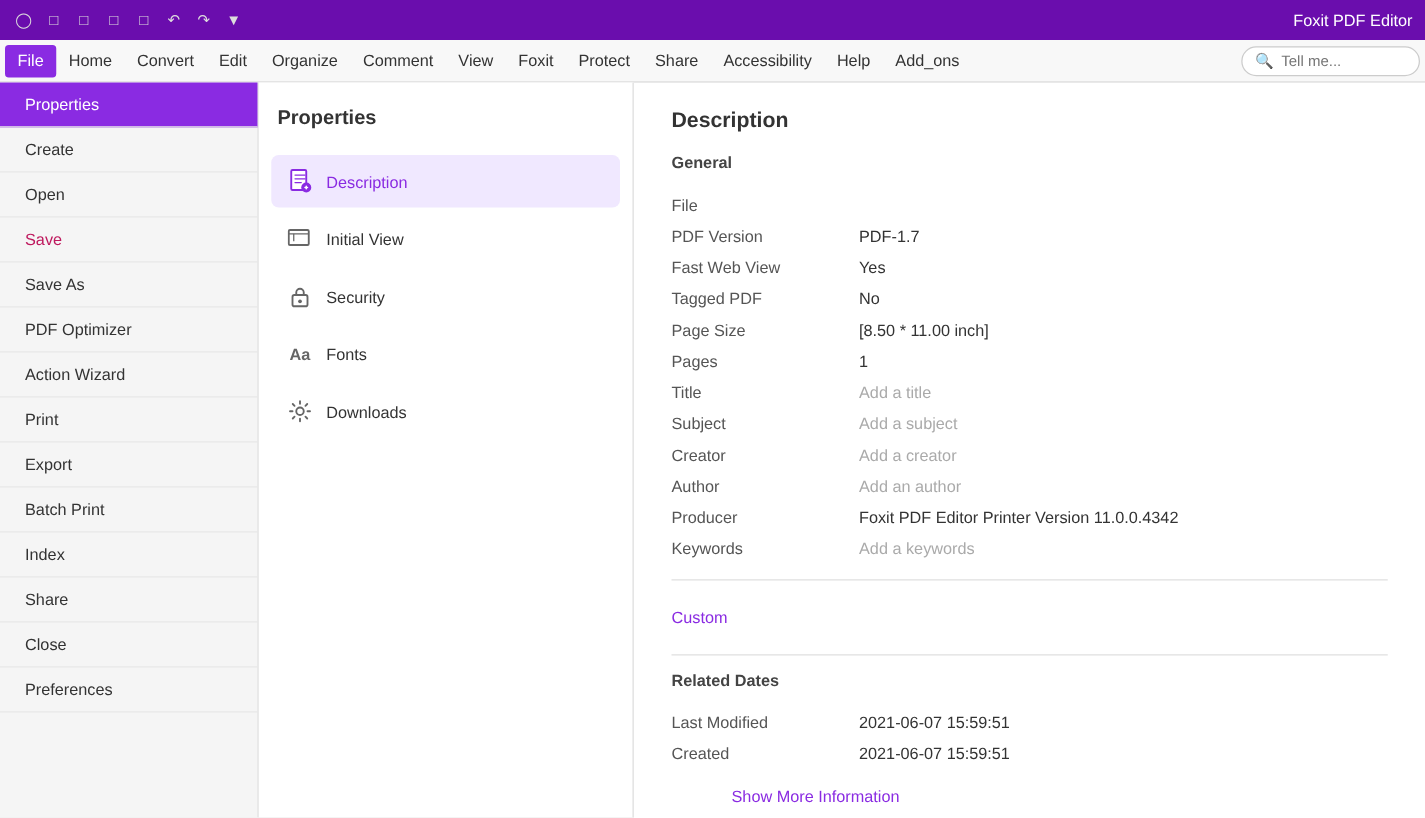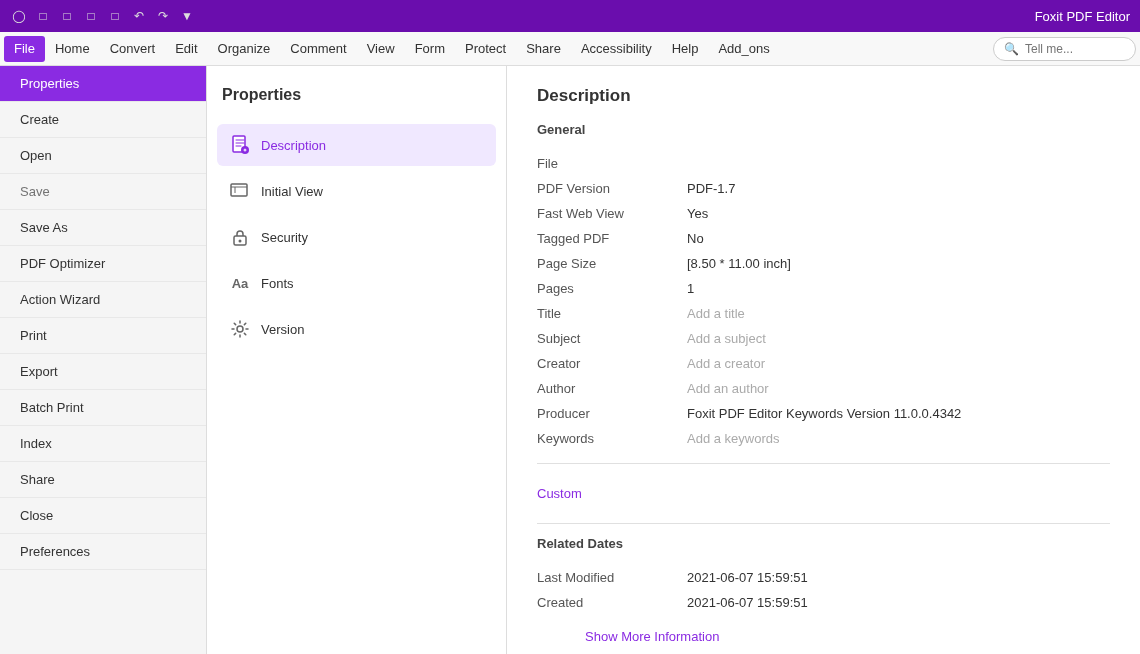--- a/index.html
+++ b/index.html
@@ -69,21 +69,21 @@
       padding: 10px 20px;
       cursor: pointer;
       font-size: 13px;
       color: #333;
       border-bottom: 1px solid #e8e8e8;
     }
     .sidebar-item.active {
       background: #8a2be2;
       color: white;
     }
-    .sidebar-item.disabled { color: #737373; cursor: default; }
+    .sidebar-item.disabled { color: #be185d; cursor: default; }
 
     
     .middle-panel {
       width: 300px;
       background: white;
       border-right: 1px solid #ddd;
       padding: 20px 10px;
     }
     .middle-panel h2 {
       font-size: 16px;
@@ -191,21 +191,21 @@
 </div>
 
 <div class="menu-bar">
   <div class="menu-item active">File</div>
   <div class="menu-item">Home</div>
   <div class="menu-item">Convert</div>
   <div class="menu-item">Edit</div>
   <div class="menu-item">Organize</div>
   <div class="menu-item">Comment</div>
   <div class="menu-item">View</div>
-  <div class="menu-item">Form</div>
+  <div class="menu-item">Foxit</div>
   <div class="menu-item">Protect</div>
   <div class="menu-item">Share</div>
   <div class="menu-item">Accessibility</div>
   <div class="menu-item">Help</div>
   <div class="menu-item">Add_ons</div>
   <div class="menu-search">
     <span style="color:#999; font-size:12px;">🔍</span>
     <input type="text" placeholder="Tell me..." style="">
   </div>
 </div>
@@ -271,21 +271,21 @@
       <span>Fonts</span>
     </div>
 
     <div class="nav-item">
       <span class="nav-icon">
         <svg width="20" height="20" viewBox="0 0 20 20" fill="none">
           <circle cx="10" cy="10" r="3" stroke="#666" stroke-width="1.5"></circle>
           <path d="M10 2v2M10 16v2M2 10h2M16 10h2M4.22 4.22l1.42 1.42M14.36 14.36l1.42 1.42M4.22 15.78l1.42-1.42M14.36 5.64l1.42-1.42" stroke="#666" stroke-width="1.5" stroke-linecap="round"></path>
         </svg>
       </span>
-      <span>Version</span>
+      <span>Downloads</span>
     </div>
   </div>
 
   <div class="right-panel">
     <h2>Description</h2>
 
     <div class="section-title">General</div>
 
     <div class="prop-row">
       <span class="prop-label">File</span>
@@ -321,21 +321,21 @@
     <div class="prop-row">
       <span class="prop-label">Creator</span>
       <span class="prop-value placeholder">Add a creator</span>
     </div>
     <div class="prop-row">
       <span class="prop-label">Author</span>
       <span class="prop-value placeholder">Add an author</span>
     </div>
     <div class="prop-row">
       <span class="prop-label">Producer</span>
-      <span class="prop-value">Foxit PDF Editor Keywords Version 11.0.0.4342</span>
+      <span class="prop-value">Foxit PDF Editor Printer Version 11.0.0.4342</span>
     </div>
     <div class="prop-row">
       <span class="prop-label">Keywords</span>
       <span class="prop-value placeholder">Add a keywords</span>
     </div>
 
     <hr class="section-divider">
 
     <a class="custom-link">Custom</a>
 

